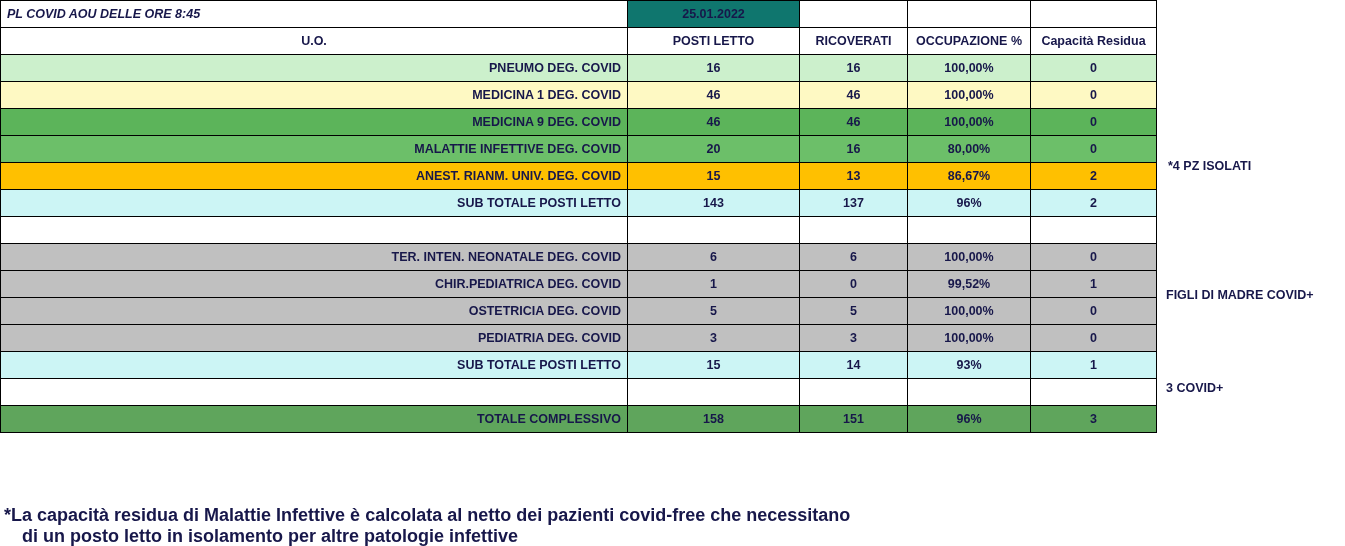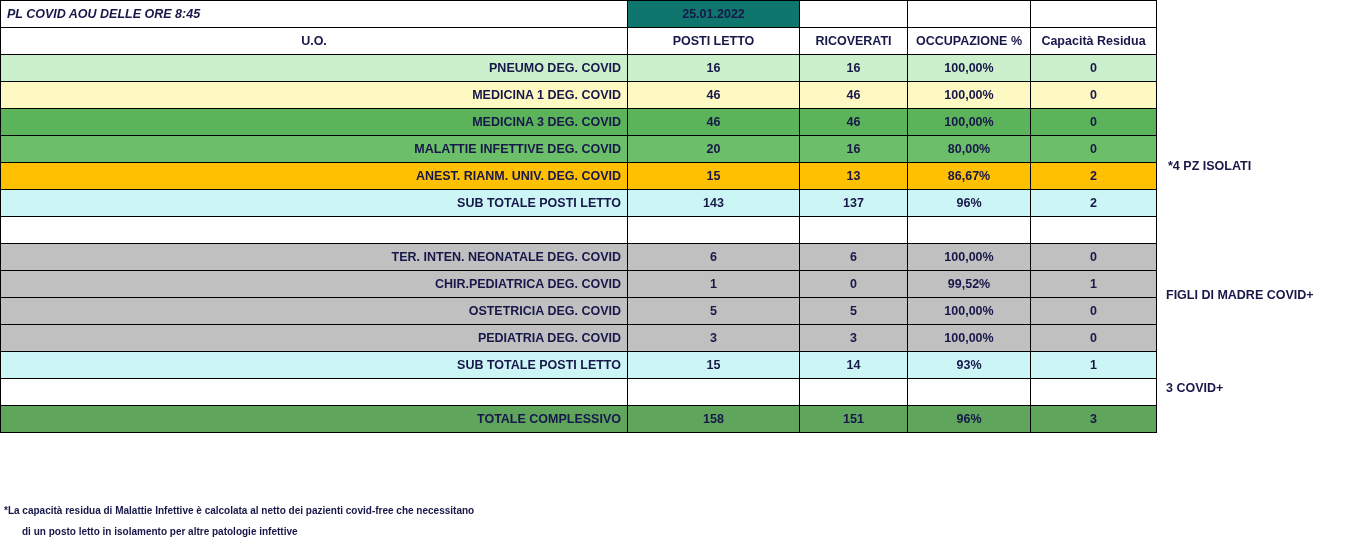--- a/index.html
+++ b/index.html
@@ -79,21 +79,21 @@
 
   .side-note {
     position: absolute;
     font-size: 12.5px;
     font-weight: bold;
     color: #17174a;
     white-space: nowrap;
   }
   .footnote {
     position: absolute;
-    font-size: 10px;
+    font-size: 18px;
     font-weight: bold;
     color: #17174a;
     white-space: nowrap;
   }
 </style>
 </head>
 <body>
 
 <div class="sheet">
   <table class="grid">
@@ -121,21 +121,21 @@
         <td class="c-cap num">0</td>
       </tr>
       <tr class="row-mgreen tall">
         <td class="c-name name">MEDICINA 1 DEG. COVID</td>
         <td class="c-posti num">46</td>
         <td class="c-ric num">46</td>
         <td class="c-occ num">100,00%</td>
         <td class="c-cap num">0</td>
       </tr>
       <tr class="row-dgreen tall">
-        <td class="c-name name">MEDICINA 3 DEG. COVID</td>
+        <td class="c-name name">MEDICINA 9 DEG. COVID</td>
         <td class="c-posti num">46</td>
         <td class="c-ric num">46</td>
         <td class="c-occ num">100,00%</td>
         <td class="c-cap num">0</td>
       </tr>
       <tr class="row-dgreen2 tall">
         <td class="c-name name">MALATTIE INFETTIVE  DEG. COVID</td>
         <td class="c-posti num">20</td>
         <td class="c-ric num">16</td>
         <td class="c-occ num">80,00%</td>

